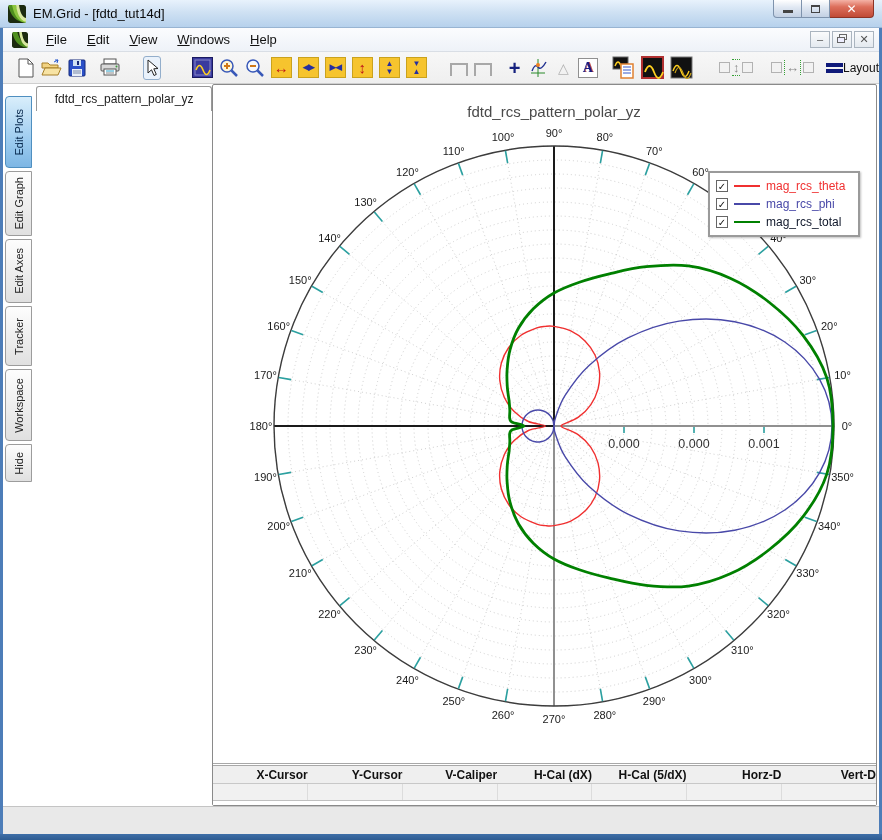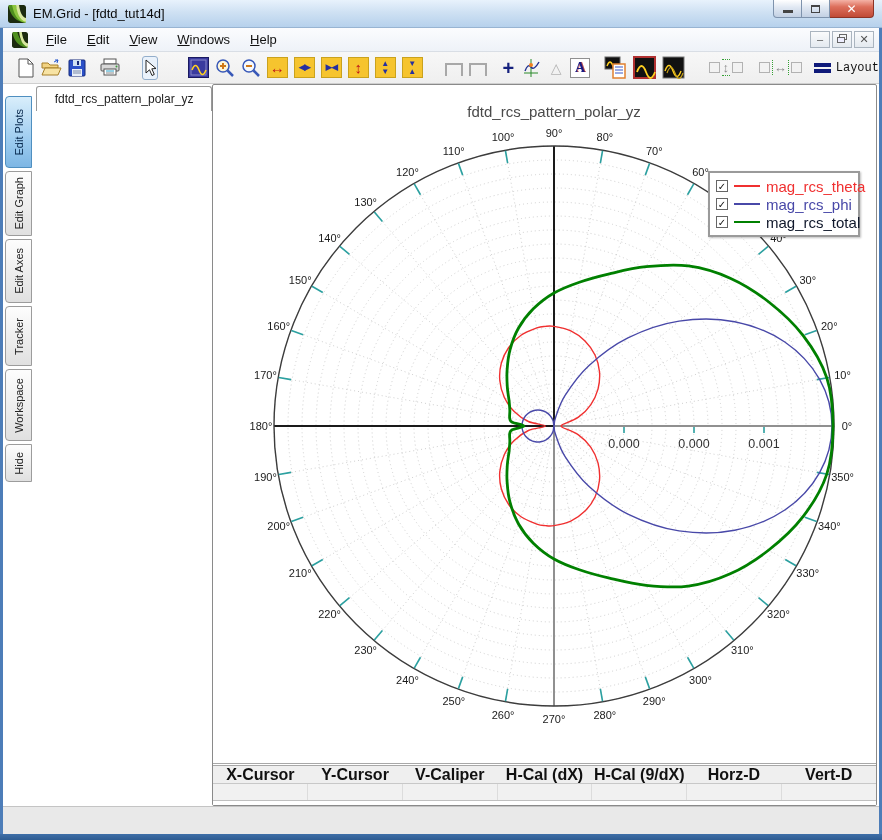--- a/index.html
+++ b/index.html
@@ -54,21 +54,21 @@
   .navyplus { color:#15217e; font-size:20px; font-weight:bold; line-height:20px; }
   .graytri { color:#b4b4b4; font-size:14px; }
   .aicon { width:20px; height:20px; border:1px solid #909090; background:#fff; color:#1a1a80;
            font-family:"Liberation Serif","DejaVu Serif",serif; font-weight:bold; font-size:14px;
            text-align:center; line-height:18px; text-shadow:1px 0 #c05050; }
   .alignbox { display:flex; align-items:center; gap:2px; }
   .minicheck { width:11px; height:11px; border:1px solid #b2b2b2; background:#f2f2f2; }
   .alignarrow { color:#8a8a8a; font-size:13px; padding:0 1px; }
   .alignarrow.v { border-top:1px dotted #35a035; border-bottom:1px dotted #35a035; }
   .alignarrow.h { border-left:1px dotted #35a035; border-right:1px dotted #35a035; }
-  .layoutwrap { display:flex; align-items:center; gap:5px; margin-left:6px;font-family:Liberation Mono, monospace; }
+  .layoutwrap { display:flex; align-items:center; margin-left:6px; }
   .layouticon { display:flex; flex-direction:column; gap:2px; }
   .layouticon div { width:17px; height:4px; background:#0f1a7a; }
   .layout-label { font-size:12px; color:#111; }
 
   
   .main { height:722px; display:flex; background:#fff; }
   .side-tabs { width:30px; padding-top:12px; display:flex; flex-direction:column; align-items:flex-start; }
   .vtab { width:27px; margin-left:2px; margin-bottom:3px; border:1px solid #9c9c9c; border-radius:4px 0 0 4px;
           background:linear-gradient(180deg,#fdfdfd,#e0e0e0); display:flex; align-items:center; justify-content:center;
           font-size:11px; color:#222; cursor:default; }
@@ -87,26 +87,26 @@
                  font-size:15px; color:#4a4a4a; }
   #polar-svg { position:absolute; left:0; top:0; }
 
   
   .legend { position:absolute; top:86px; right:16px; width:152px; background:#fff;
             border:2px solid #9a9a9a; box-shadow:1px 1px 2px rgba(0,0,0,.25); padding:4px 6px; }
   .legend-row { display:flex; align-items:center; height:18px; gap:6px; }
   .legend-check { width:12px; height:12px; border:1px solid #666; background:#fff; font-size:10px;
                   line-height:11px; text-align:center; color:#111; flex:0 0 auto; }
   .legend-line { width:26px; height:2px; flex:0 0 auto; }
-  .legend-label { font-size:15px; }
+  .legend-label { font-size:12px; }
 
   
   .cursor-table { border-top:3px double #a8a8a8; }
   .ct-head { display:flex; height:18px; background:#efefef; border-bottom:1px solid #c8c8c8; }
-  .ct-head div { flex:1; font-size:16px; font-weight:bold; color:#111; text-align:center; line-height:18px; }
+  .ct-head div { flex:1; font-size:12px; font-weight:bold; color:#111; text-align:right; line-height:18px; }
   .ct-row { display:flex; height:17px; background:#f1f1f1; border-bottom:1px solid #c0c0c0; }
   .ct-row div { flex:1; border-right:1px solid #dcdcdc; font-size:11px; color:#333; }
   .ct-row div:last-child { border-right:0; }
   .ct-pad { height:4px; background:#fff; }
 
   .statusbar { height:28px; background:#e9e9e9; border-top:1px solid #c4c4c4; }
 </style>
 </head>
 <body>
 
@@ -516,21 +516,21 @@
               </div>
             </div>
           </div>
 
           <div class="cursor-table">
             <div class="ct-head">
               <div>X-Cursor</div>
               <div>Y-Cursor</div>
               <div>V-Caliper</div>
               <div>H-Cal (dX)</div>
-              <div>H-Cal (9/dX)</div>
+              <div>H-Cal (5/dX)</div>
               <div>Horz-D</div>
               <div>Vert-D</div>
             </div>
             <div class="ct-row">
               <div></div>
               <div></div>
               <div></div>
               <div></div>
               <div></div>
               <div></div>

